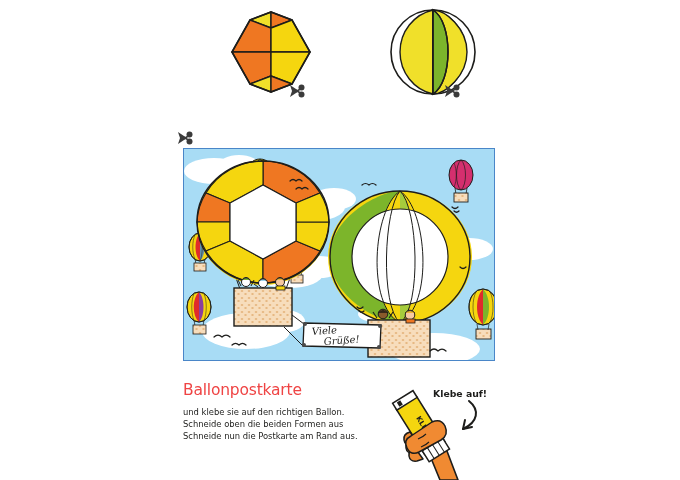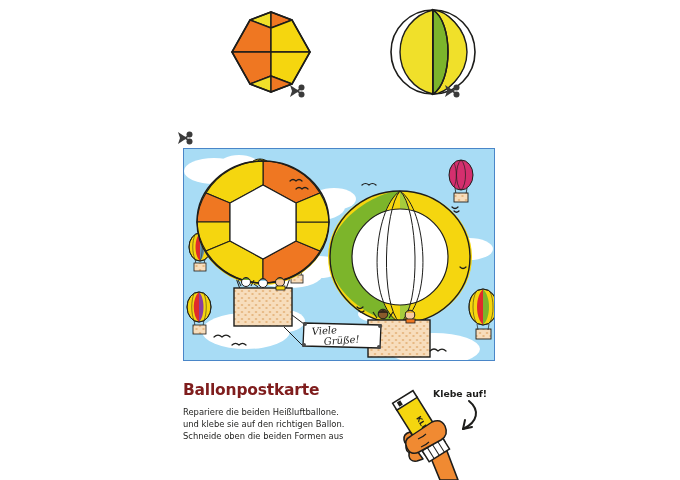--- a/index.html
+++ b/index.html
@@ -34,21 +34,21 @@
     width: 312px; height: 213px;
     border: 1.2px solid #4a86c8;
     overflow: hidden;
     background: #a8dcf5;
   }
   #postcard svg { display: block; }
 
   
   #text-block { position: absolute; left: 183px; top: 381px; width: 250px; }
   #page-title {
-    font-size: 15.5px; font-weight: bold; color: #7f1d1d;
+    font-size: 15.5px; font-weight: normal; color: #ef4444;
     letter-spacing: -0.2px; margin: 0 0 7px 0;
     font-family: "DejaVu Sans", sans-serif;
   }
   .instruction-line {
     font-size: 8.4px; color: #1d1d1b; line-height: 12.1px;
     font-family: "DejaVu Sans", sans-serif;
   }
 
   
   #glue-area { position: absolute; left: 384px; top: 386px; width: 125px; height: 94px; }
@@ -336,23 +336,23 @@
           <path d="M48,196 q3.5,-3.5 7,0 q3.5,-3.5 7,0"></path>
           <path d="M246,202 q4,-4 8,0 q4,-4 8,0"></path>
           <path d="M276,118 q3,3 6,0"></path>
         </g>
       </g>
     </svg>
   </div>
 
   <div id="text-block">
     <div id="page-title">Ballonpostkarte</div>
-    <div class="instruction-line">Repariere die beiden Heißluftballone.</div>
     <div class="instruction-line">und klebe sie auf den richtigen Ballon.</div>
     <div class="instruction-line">Schneide oben die beiden Formen aus</div>
+    <div class="instruction-line">Schneide nun die Postkarte am Rand aus.</div>
   </div>
 
   <div id="glue-area">
     <div id="glue-label">Klebe auf!</div>
     <svg width="125" height="94" viewBox="0 0 125 94">
 
       <g fill="none" stroke="#1d1d1b" stroke-width="2" stroke-linecap="round">
         <path d="M85,15 C96,24 94,36 79,43"></path>
         <path d="M79,43 l9,-2 M79,43 l2,-9"></path>
       </g>

